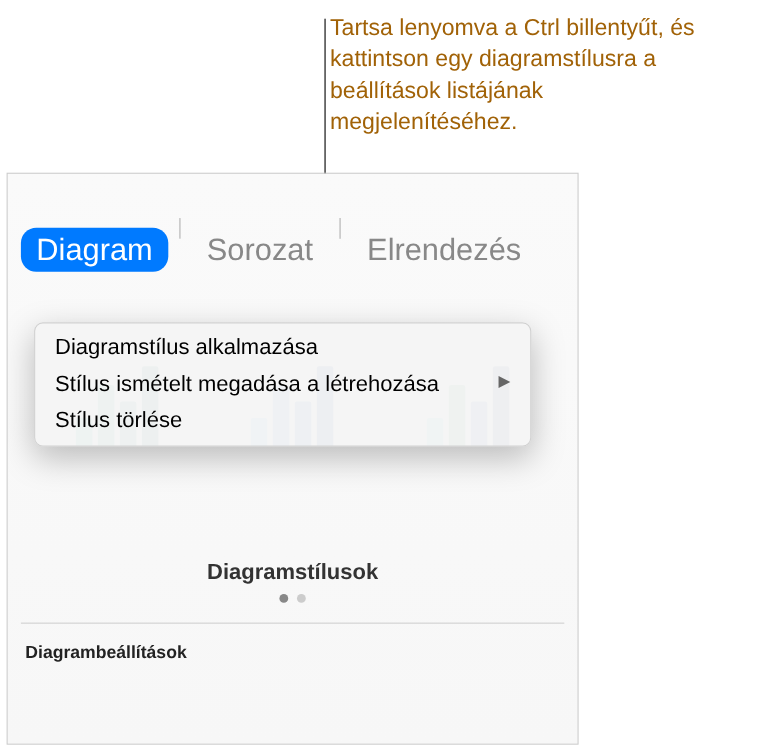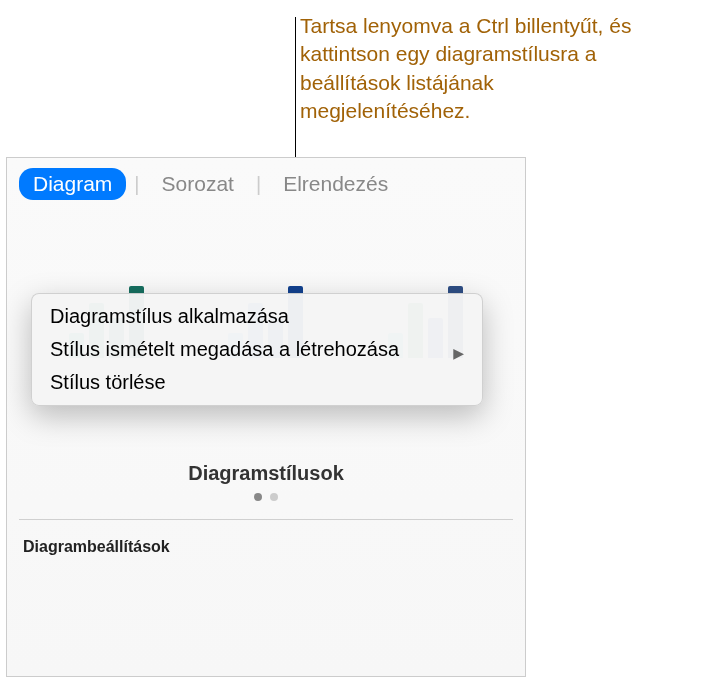--- a/index.html
+++ b/index.html
@@ -41,25 +41,26 @@
       background: linear-gradient(180deg, #fafafa 0%, #f7f7f7 100%);
       overflow: hidden;
     }
     .tabs {
       display: flex;
       align-items: center;
       padding: 10px 12px 8px 12px;
       gap: 8px;
     }
     .tab {
-      font-size: 21px;
+      font-size: 28px;
       color: #888;
       padding: 4px 14px;
       border-radius: 14px;
       cursor: pointer;
+      margin-top: 39px;
     }
     .tab.active {
       background: #007aff;
       color: #fff;
     }
     .tab-sep {
       color: #ccc;
       font-size: 20px;
     }
     .style-area {
@@ -93,21 +94,21 @@
       padding: 6px 0;
       z-index: 100;
     }
     .menu-item {
       font-size: 20px;
       padding: 5px 18px;
       color: #000;
       cursor: pointer;
       display: flex;
       justify-content: space-between;
-      align-items: flex-end;
+      align-items: flex-start;
     }
     .menu-item.selected {
       background: #1a6ef5;
       color: #fff;
     }
     .submenu-arrow {
       font-size: 14px;
       color: #666;
     }
     .styles-label {

